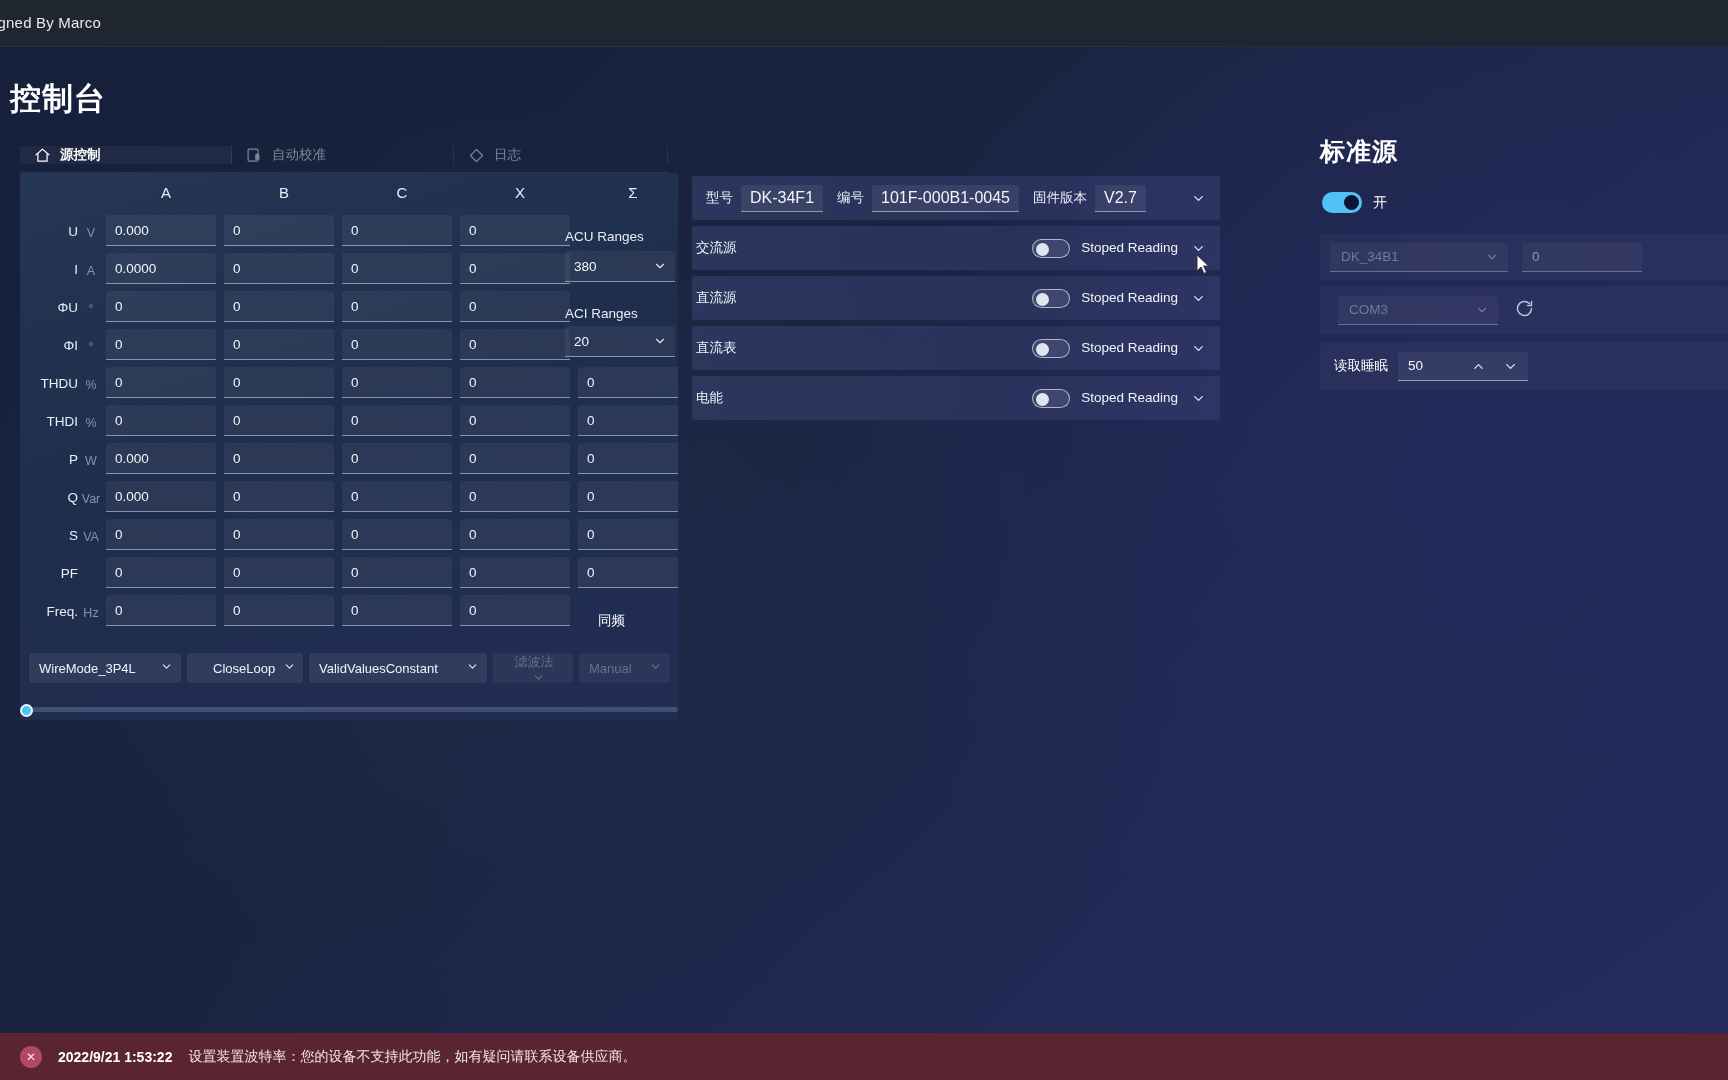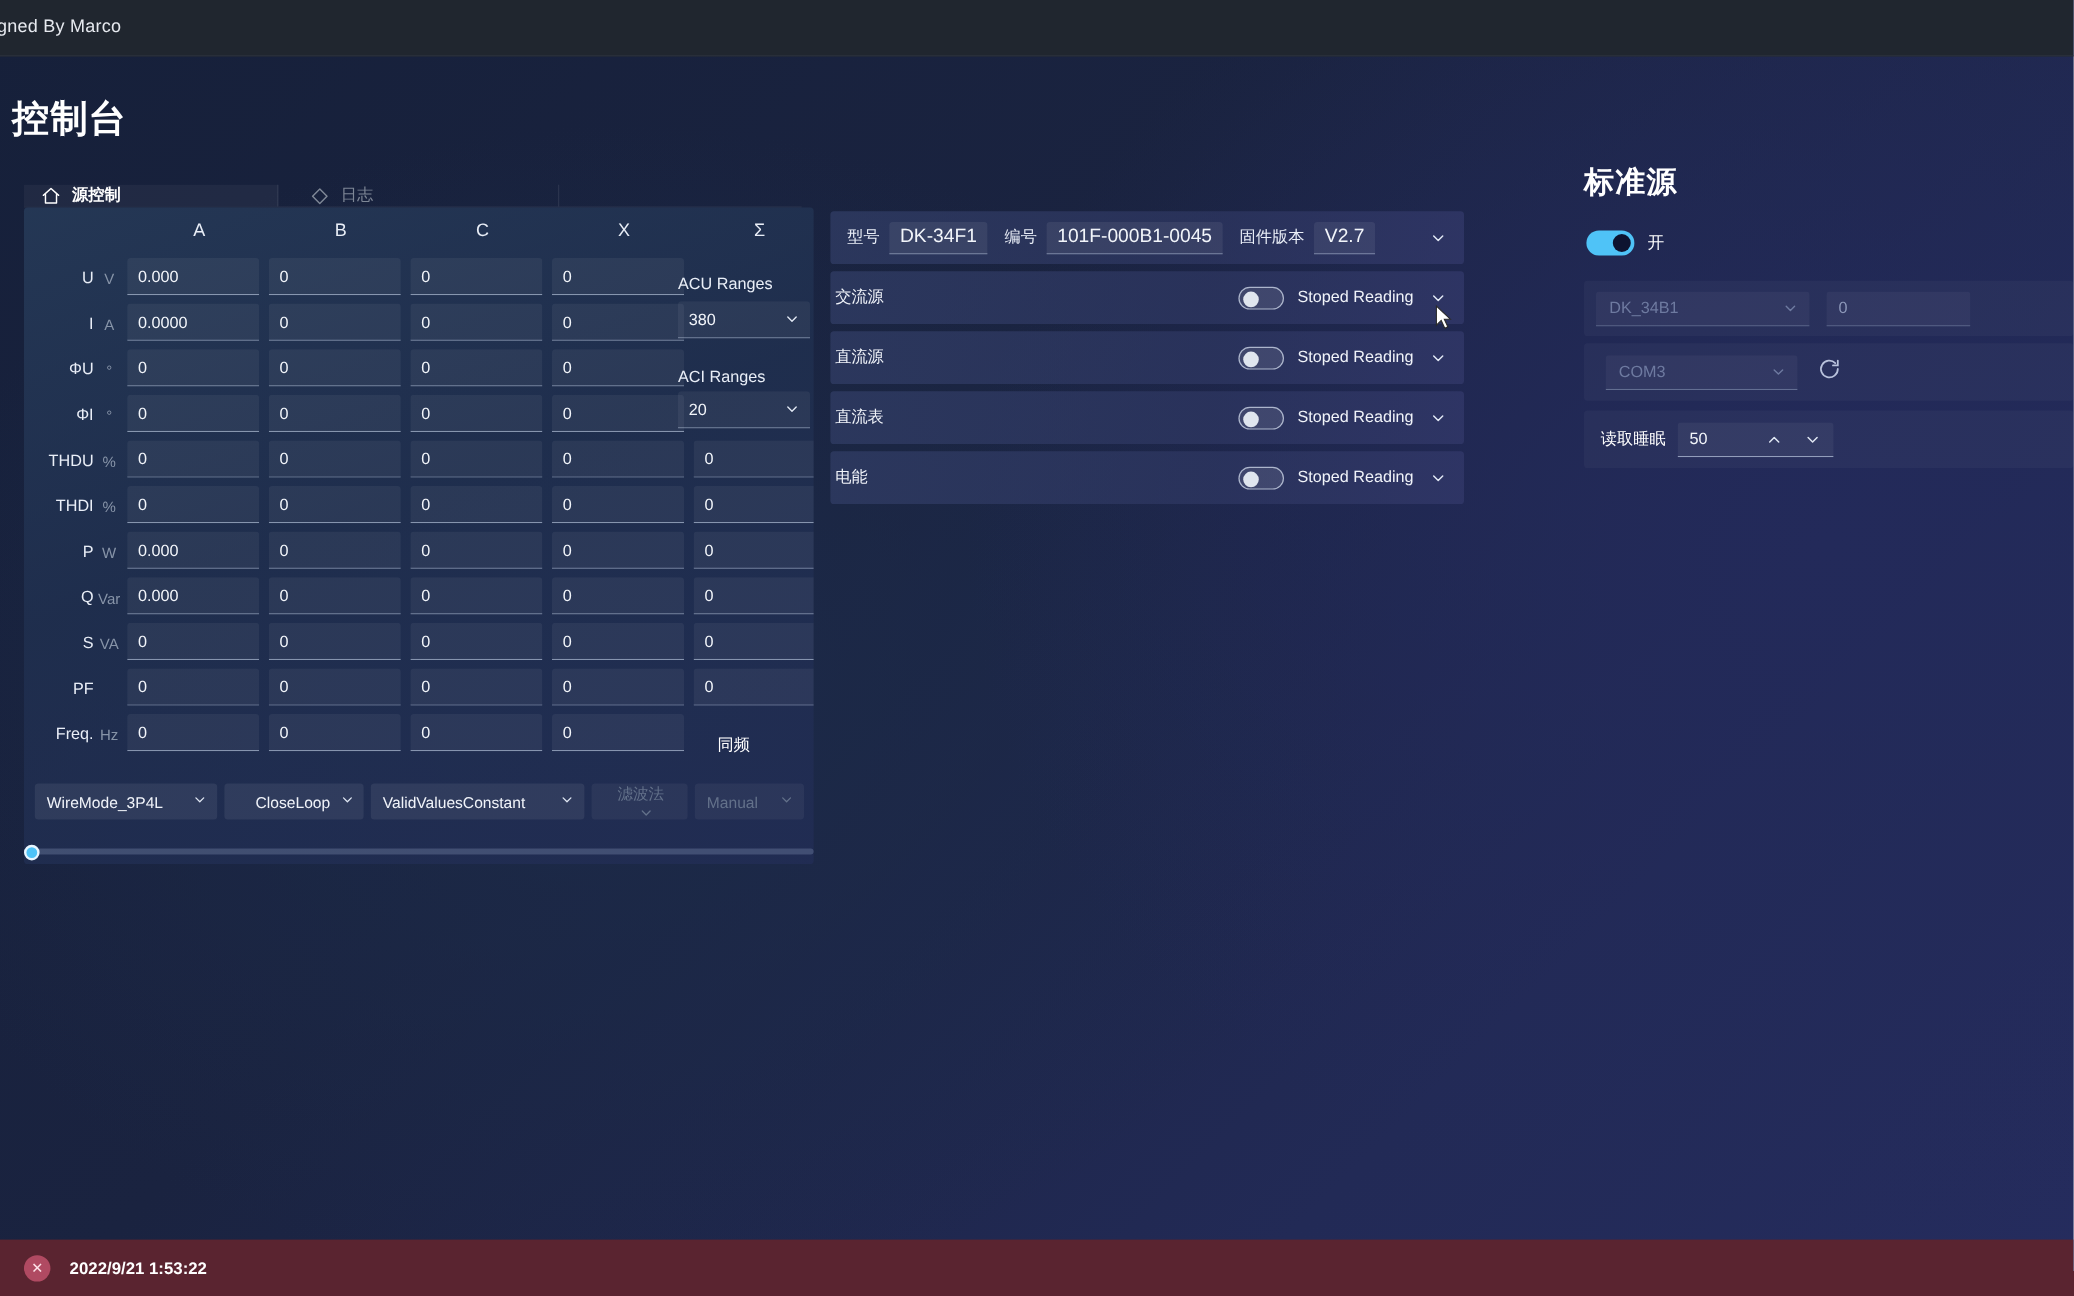--- a/index.html
+++ b/index.html
@@ -30,23 +30,22 @@
 
   
   #page-title {
     position: absolute; left: 10px; top: 78px;
     font-size: 31px; font-weight: bold; color: #ffffff; letter-spacing: 1px;
   }
 
   
   #tabs {
     position: absolute; left: 20px; top: 138px; width: 648px; height: 35px;
-    display: flex; align-items: flex-end;
+    display: flex; align-items: center;
     border-bottom: 1px solid rgba(255,255,255,.08);
-    gap: 12px;
   }
   .tab {
     display: flex; align-items: center; gap: 9px;
     padding: 0 14px; font-size: 13.5px; color: #7e8796;
     border-right: 1px solid rgba(255,255,255,.08);
     position: relative;
   }
   .tab:first-child { width: 212px; }
   .tab:nth-child(2) { width: 222px; }
   .tab:nth-child(3) { width: 214px; border-right: 1px solid rgba(255,255,255,.08); }
@@ -251,20 +250,29 @@
 
 <div id="tabs">
   <div class="tab active">
     <span class="tico">
       <svg width="17" height="17" viewBox="0 0 24 24" fill="none" stroke="#ffffff" stroke-width="1.7" stroke-linecap="round" stroke-linejoin="round">
           <path d="M3 11 12 3l9 8"></path>
           <path d="M5.5 10v10h13V10"></path>
         </svg>
     </span>
     <span>源控制</span>
+  </div>
+  <div class="tab">
+    <span class="tico">
+      <svg width="17" height="17" viewBox="0 0 24 24" fill="none" stroke="#7e8796" stroke-width="1.7" stroke-linecap="round" stroke-linejoin="round">
+          <rect x="3" y="3" width="14" height="17" rx="1.5"></rect>
+          <path d="M13 12a3 3 0 1 1 6 0v6h-6z" fill="#7e8796" stroke="none"></path>
+        </svg>
+    </span>
+    <span>自动校准</span>
   </div>
   <div class="tab">
     <span class="tico">
       <svg width="17" height="17" viewBox="0 0 24 24" fill="none" stroke="#7e8796" stroke-width="1.7" stroke-linejoin="round">
           <rect x="6" y="6" width="12" height="12" transform="rotate(45 12 12)"></rect>
         </svg>
     </span>
     <span>日志</span>
   </div>
 </div>
@@ -553,19 +561,20 @@
             <path d="M6 9l6 6 6-6"></path>
           </svg>
       </span>
     </div>
   </div>
 </div>
 
 <div id="statusbar">
   <div class="err-ico">✕</div>
   <div class="ts">2022/9/21 1:53:22</div>
+  <div class="msg">设置装置波特率：您的设备不支持此功能，如有疑问请联系设备供应商。</div>
 </div>
 
 <div id="cursor">
   <svg width="14" height="21" viewBox="0 0 14 21">
       <path d="M1 1 L1 17 L5 13 L8 19.5 L10.5 18.3 L7.6 12 L12.6 12 Z" fill="#ffffff" stroke="#2a2a2a" stroke-width="0.9"></path>
     </svg>
 </div>
 
 </body></html>

